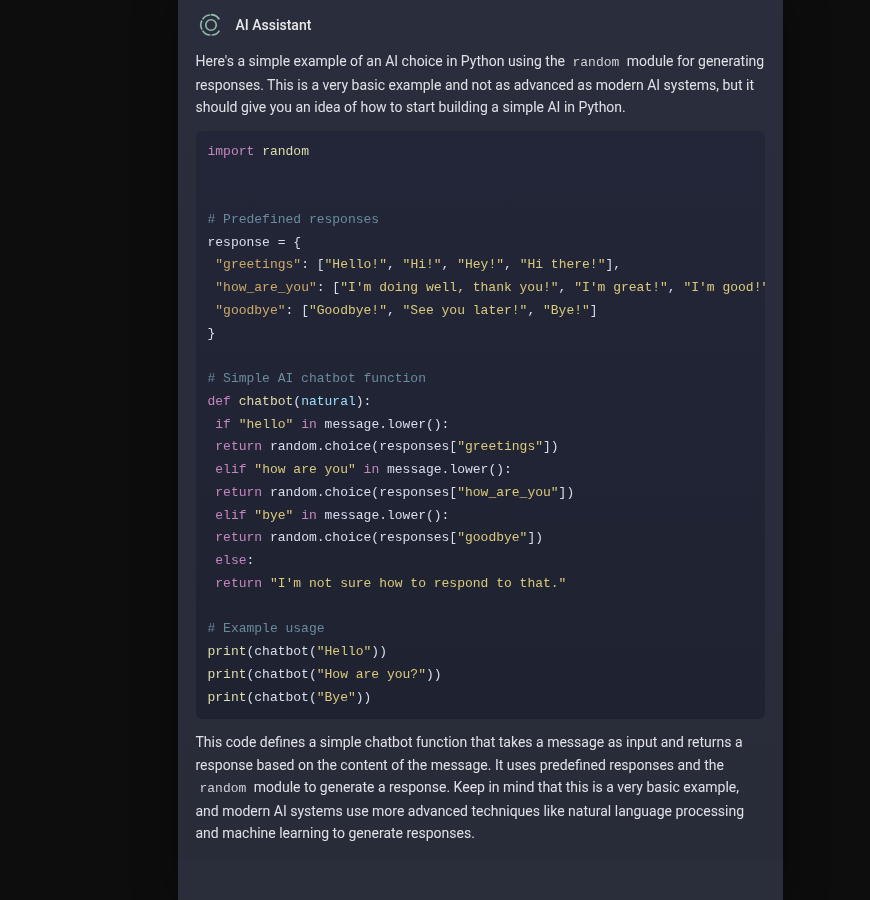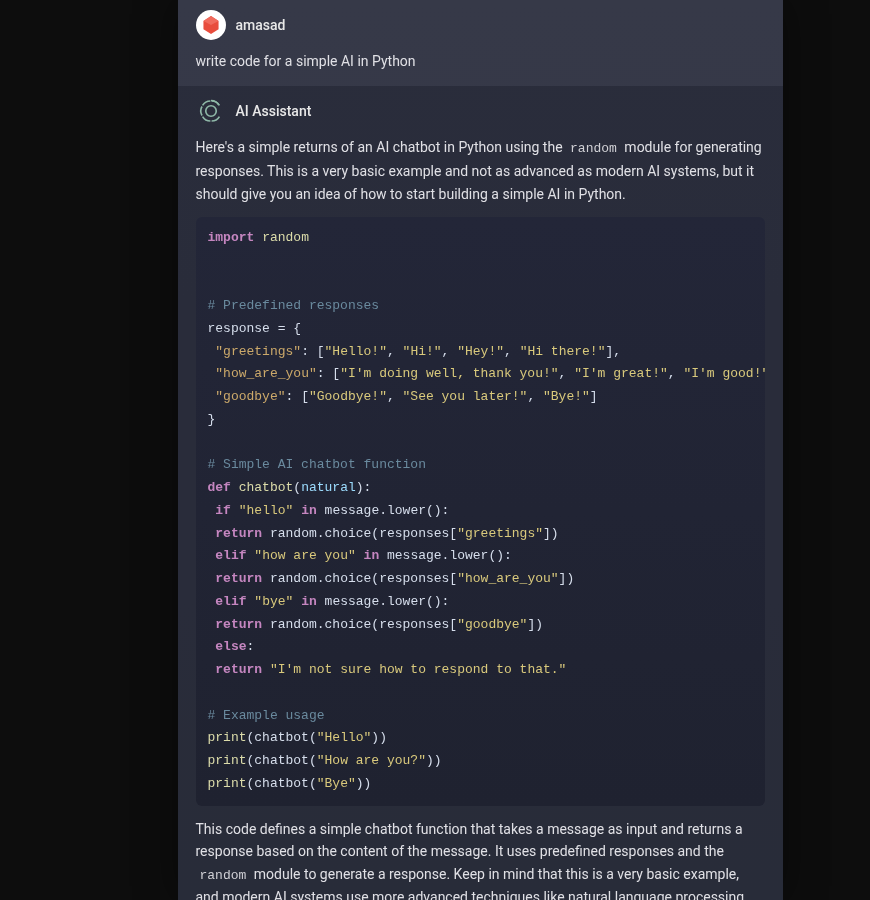--- a/index.html
+++ b/index.html
@@ -71,21 +71,21 @@
       border-radius: 6px;
       padding: 10px 12px;
       margin: 12px 0;
       font-family: "SFMono-Regular", Consolas, "Liberation Mono", Menlo, monospace;
       font-size: 13px;
       line-height: 1.75;
       white-space: pre;
       overflow-x: auto;
       color: #d6deec;
     }
-    .tk-kw { color: #c586c0; font-weight: bold; }          
+    .tk-kw { color: #c586c0; }          
     .tk-mod { color: #dcdcaa; }         
     .tk-cmt { color: #6a8a9e; text-align: right; }         
     .tk-str { color: #d9c97c; }         
     .tk-strg { color: #cca96a; }        
     .tk-var { color: #d6deec; }         
     .tk-fn  { color: #dcdcaa; }         
     .tk-arg { color: #9cdcfe; }         
     .tk-pun { color: #d6deec; }         
 
     
@@ -94,53 +94,41 @@
     
     .panel::-webkit-scrollbar { width: 8px; }
     .panel::-webkit-scrollbar-thumb { background: #444; border-radius: 4px; }
     .panel::-webkit-scrollbar-track { background: transparent; }
   </style>
 </head>
 <body>
 
 <div class="panel">
 
-  <div class="msg user">
-    <div class="msg-head">
-      <div class="avatar user-av">
-        <svg viewBox="0 0 32 32">
-          <path d="M16 3 L27 10 L27 22 L16 29 L5 22 L5 10 Z" fill="#e84d3d"></path>
-          <path d="M16 3 L27 10 L16 16 L5 10 Z" fill="#f06b5d"></path>
-        </svg>
-      </div>
-      <div class="author">amasad</div>
-    </div>
-    <div class="body-text">write code for a simple AI in Python</div>
-  </div>
 
   <div class="msg assistant">
     <div class="msg-head">
       <div class="avatar ai-av">
         <svg viewBox="0 0 40 40">
           <g fill="none" stroke="#8fb8a8" stroke-width="2.2">
             <path d="M20 6 a12 12 0 0 1 10.4 6"></path>
             <path d="M32 14 a12 12 0 0 1 0 12" transform="rotate(60 20 20)"></path>
             <path d="M32 14 a12 12 0 0 1 0 12" transform="rotate(120 20 20)"></path>
             <path d="M32 14 a12 12 0 0 1 0 12" transform="rotate(180 20 20)"></path>
             <path d="M32 14 a12 12 0 0 1 0 12" transform="rotate(240 20 20)"></path>
             <path d="M32 14 a12 12 0 0 1 0 12" transform="rotate(300 20 20)"></path>
             <circle cx="20" cy="20" r="7"></circle>
           </g>
         </svg>
       </div>
       <div class="author">AI Assistant</div>
     </div>
 
     <div class="body-text">
-      <span>Here's a simple returns of an AI chatbot in Python using the </span>
+      <span>Here's a simple example of an AI choice in Python using the </span>
       <span class="inline-code">random</span>
       <span> module for generating responses. This is a very basic example and not as advanced as modern AI systems, but it should give you an idea of how to start building a simple AI in Python.</span>
     </div>
 
     <div class="codeblock"><span class="tk-kw">import</span> <span class="tk-mod">random</span>
 
 
 <span class="tk-cmt"># Predefined responses</span>
 <span class="tk-var">response = {</span>
  <span class="tk-strg">"greetings"</span><span class="tk-pun">: [</span><span class="tk-str">"Hello!"</span><span class="tk-pun">, </span><span class="tk-str">"Hi!"</span><span class="tk-pun">, </span><span class="tk-str">"Hey!"</span><span class="tk-pun">, </span><span class="tk-str">"Hi there!"</span><span class="tk-pun">],</span>

